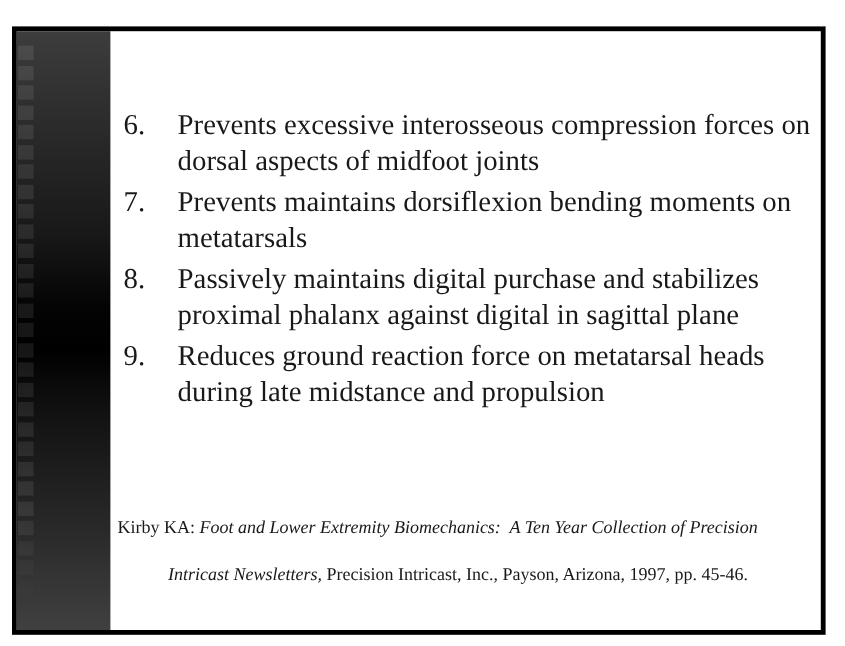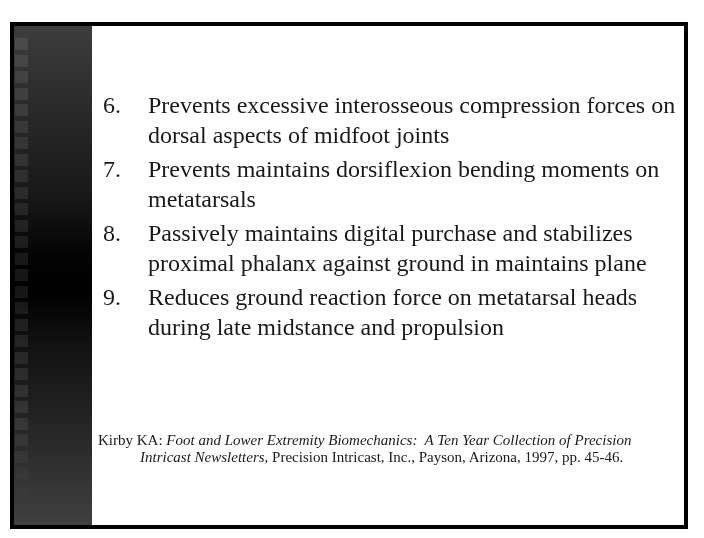--- a/index.html
+++ b/index.html
@@ -71,20 +71,21 @@
     position: absolute;
     left: 84px;
     top: 406px;
     width: 575px;
     color: #191919;
     font-size: 15px;
     line-height: 17px;
   }
   .cit-line2 {
     padding-left: 42px;
+    margin-top: 22px;
   }
 </style>
 </head>
 <body>
 
 <div class="canvas">
   <div class="slide">
     <div class="sidebar">
         <div class="sq" style="top: 12px;"></div>
         <div class="sq" style="top: 28.5px;"></div>
@@ -120,21 +121,21 @@
         <div class="row">
           <span class="num">6.</span>
           <span class="txt">Prevents excessive interosseous compression forces on dorsal aspects of midfoot joints</span>
         </div>
         <div class="row">
           <span class="num">7.</span>
           <span class="txt">Prevents maintains dorsiflexion bending moments on metatarsals</span>
         </div>
         <div class="row">
           <span class="num">8.</span>
-          <span class="txt">Passively maintains digital purchase and stabilizes proximal phalanx against ground in maintains plane</span>
+          <span class="txt">Passively maintains digital purchase and stabilizes proximal phalanx against digital in sagittal plane</span>
         </div>
         <div class="row">
           <span class="num">9.</span>
           <span class="txt">Reduces ground reaction force on metatarsal heads during late midstance and propulsion</span>
         </div>
       </div>
 
     <div class="citation">
       <div class="cit-line"><span>Kirby KA: </span><i>Foot and Lower Extremity Biomechanics:&nbsp; A Ten Year Collection of Precision</i></div>
       <div class="cit-line cit-line2"><i>Intricast Newsletters,</i><span> Precision Intricast, Inc., Payson, Arizona, 1997, pp. 45-46.</span></div>

